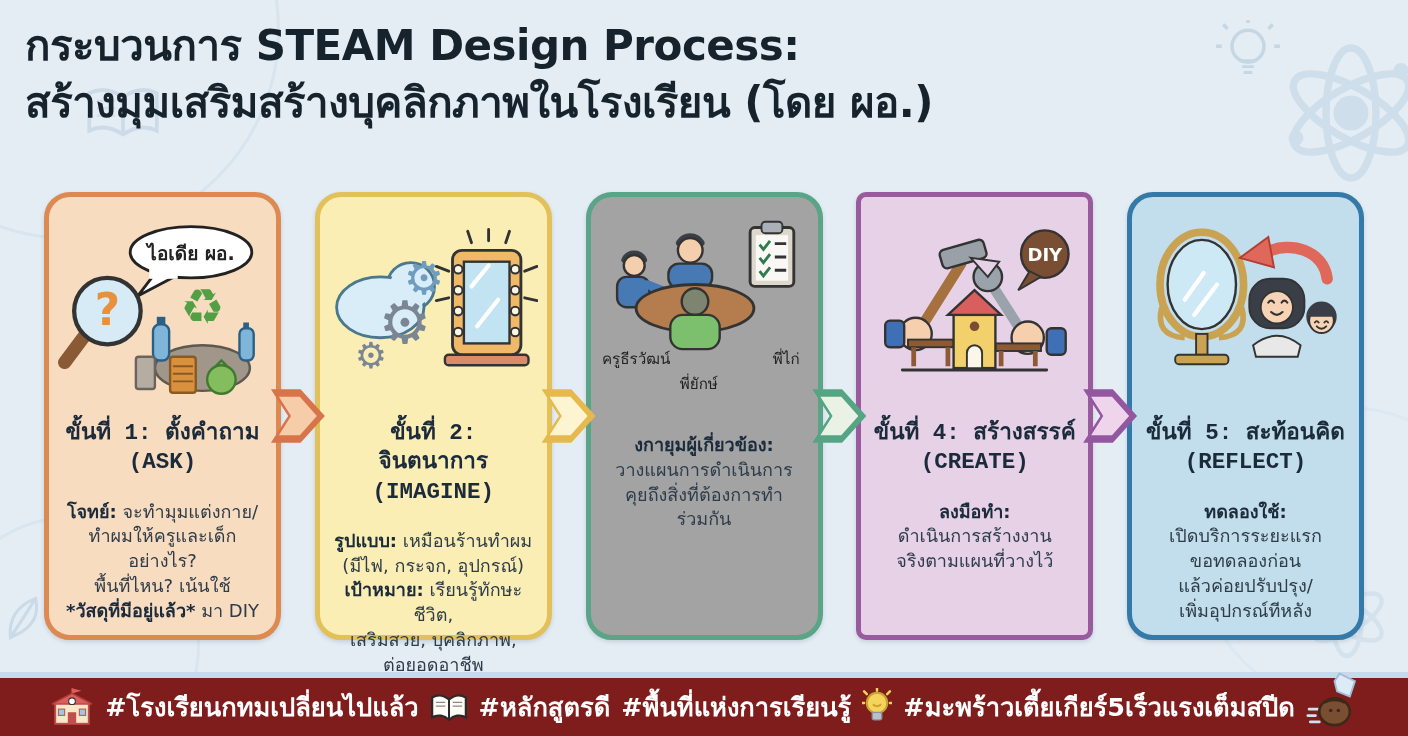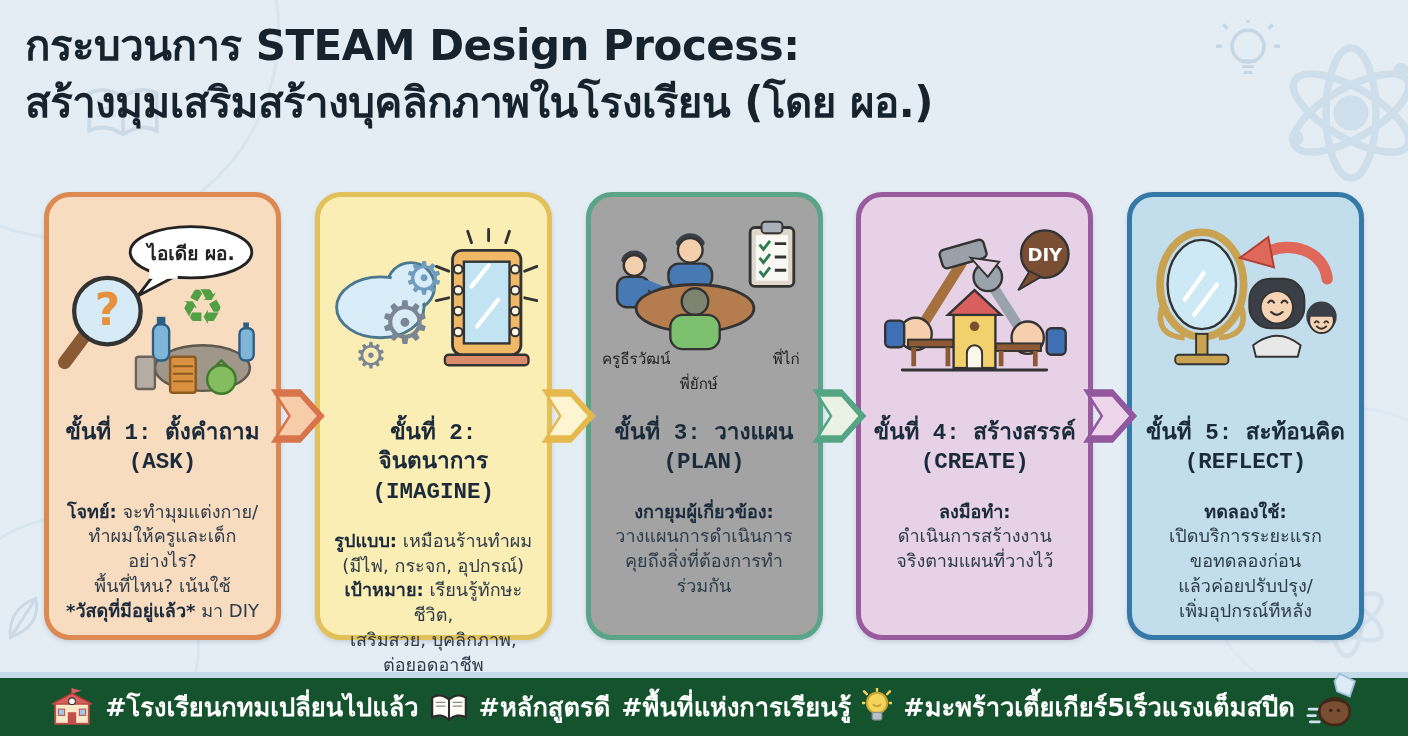--- a/index.html
+++ b/index.html
@@ -232,33 +232,31 @@
           <circle cx="100" cy="88" r="14" fill="#7d8570" stroke="#333" stroke-width="2.5"></circle>
           <rect x="74" y="102" width="52" height="36" rx="13" fill="#7cc06e" stroke="#333" stroke-width="2.5"></rect>
         </g>
         <g font-family="DejaVu Sans, sans-serif" font-size="16" fill="#222">
           <text x="2" y="154">ครูธีรวัฒน์</text>
           <text x="196" y="154" text-anchor="middle">พี่ไก่</text>
           <text x="104" y="180" text-anchor="middle">พี่ยักษ์</text>
         </g>
       </svg>
     </div>
-    <h2 class="card-h">ขั้นที่ 3: วางแผน
-(PLAN)</h2>
     <p class="card-b"><b>งกายุมผู้เกี่ยวข้อง:</b><span>
 วางแผนการดำเนินการ
 คุยถึงสิ่งที่ต้องการทำ
 ร่วมกัน</span></p>
   </section>
 
   <div class="arrow" style="background: rgb(85, 165, 132);">
       <div class="arrow-in" style="background: rgb(233, 242, 228);"></div>
     </div>
 
-  <section class="card" style="background: rgb(230, 209, 230); border-color: rgb(154, 90, 158);">
+  <section class="card" style="background: rgb(230, 209, 230); border-color: rgb(154, 90, 158); border-radius: 10px;">
     <div class="illus">
       <svg viewBox="0 0 220 200">
         <g>
           <circle cx="184" cy="38" r="25" fill="#7a4e33" stroke="#333" stroke-width="2.5"></circle>
           <path d="M168,56 L156,76 L180,62 Z" fill="#7a4e33" stroke="#333" stroke-width="2"></path>
           <text x="184" y="45" text-anchor="middle" font-size="19" font-weight="700" fill="#ffffff" font-family="DejaVu Sans, sans-serif">DIY</text>
         </g>
         <g>
           <line x1="52" y1="118" x2="96" y2="48" stroke="#a5713f" stroke-width="11" stroke-linecap="round"></line>
           <rect x="74" y="28" width="48" height="20" rx="5" fill="#99a0a8" stroke="#333" stroke-width="2.5" transform="rotate(-16 98 38)"></rect>
@@ -326,21 +324,21 @@
     <h2 class="card-h">ขั้นที่ 5: สะท้อนคิด
 (REFLECT)</h2>
     <p class="card-b"><b>ทดลองใช้:</b><span>
 เปิดบริการระยะแรก
 ขอทดลองก่อน
 แล้วค่อยปรับปรุง/
 เพิ่มอุปกรณ์ทีหลัง</span></p>
   </section>
 </div>
 
-<footer class="hashtag-bar" style="background: #14532d;">
+<footer class="hashtag-bar" style="background: #7f1d1d;">
   <span class="f-ic">
     <svg width="44" height="38" viewBox="0 0 42 36">
         <line x1="21" y1="6" x2="21" y2="0" stroke="#b23d33" stroke-width="2"></line>
         <polygon points="21,0 30,2.5 21,5" fill="#d95f5f"></polygon>
         <polygon points="2,15 21,5 40,15" fill="#d95f5f" stroke="#b23d33" stroke-width="1.5"></polygon>
         <rect x="5" y="15" width="32" height="19" fill="#f7e8c8" stroke="#c0504d" stroke-width="1.8"></rect>
         <circle cx="21" cy="12.5" r="3.2" fill="#fff" stroke="#333" stroke-width="1"></circle>
         <rect x="17" y="23" width="8" height="11" fill="#c0504d"></rect>
         <rect x="8" y="20" width="6" height="6" fill="#9fc6e8" stroke="#c0504d"></rect>
         <rect x="28" y="20" width="6" height="6" fill="#9fc6e8" stroke="#c0504d"></rect>

